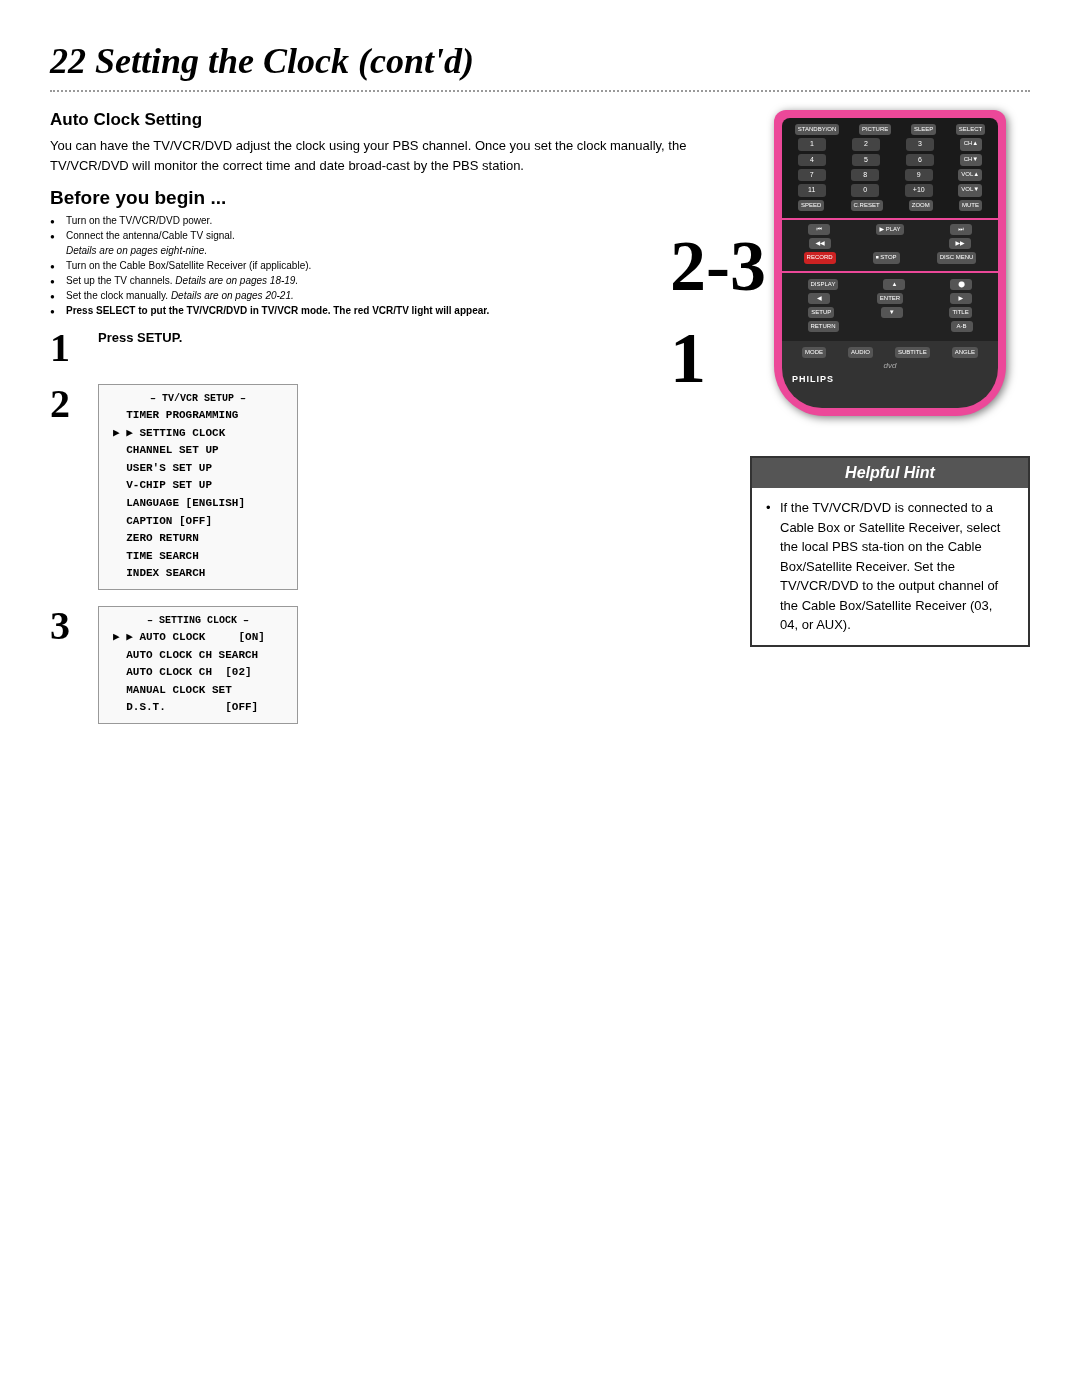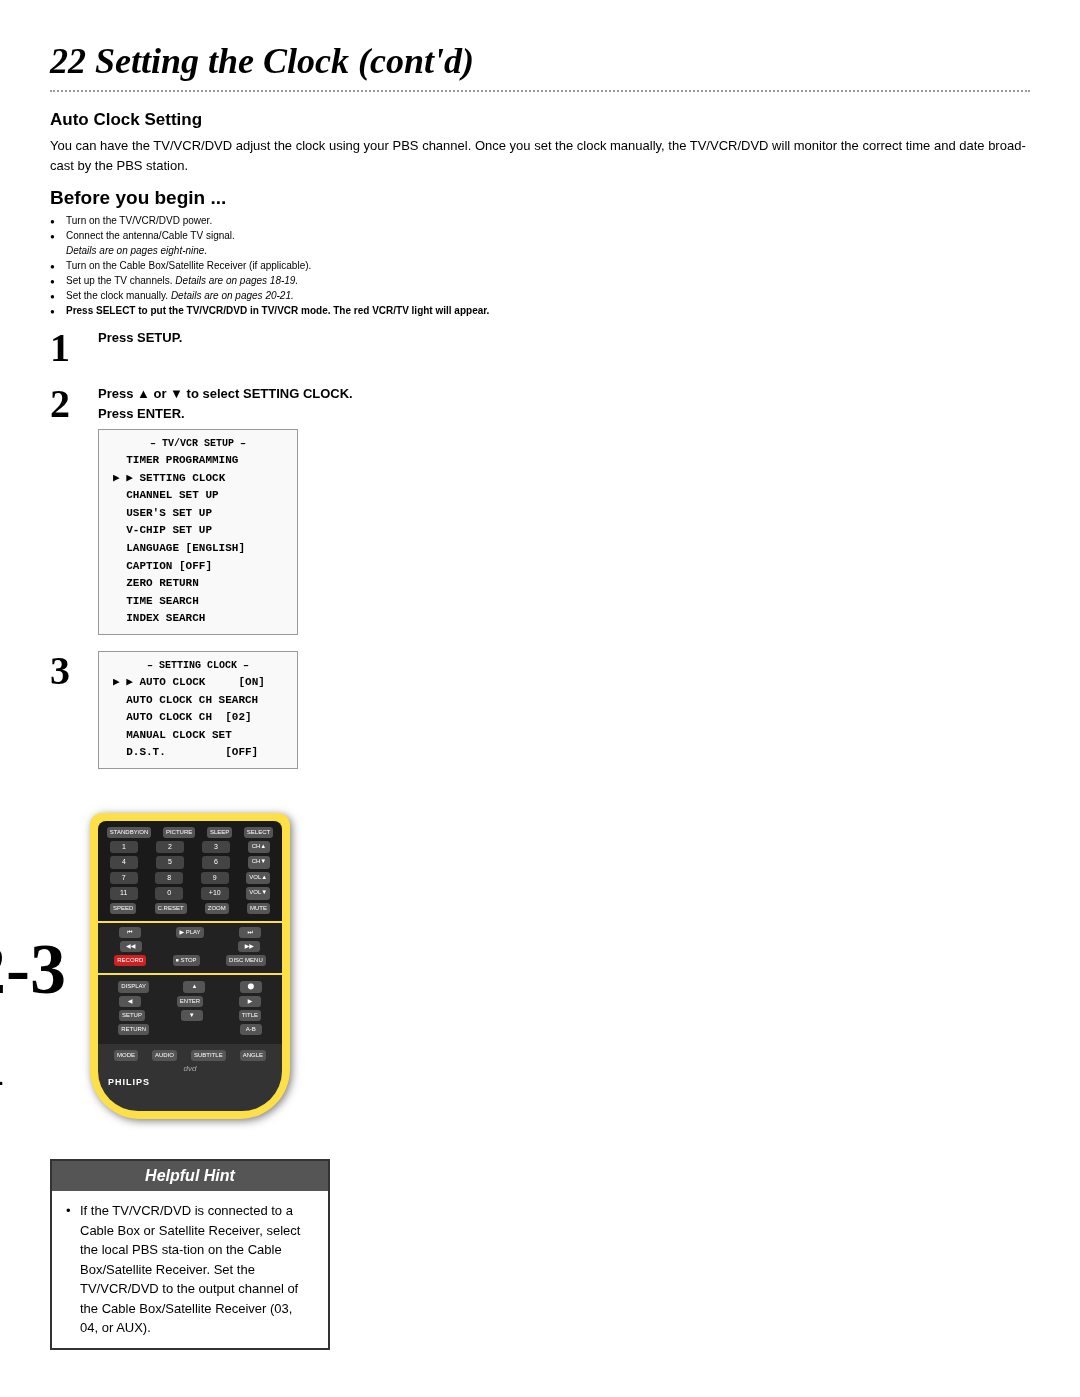--- a/index.html
+++ b/index.html
@@ -26,21 +26,20 @@
     .dotted-line {
       border: none;
       border-top: 2px dotted #999;
       margin-bottom: 18px;
     }
 
     
     .main-layout {
       display: flex;
       gap: 28px;
-      flex-direction: column;
     }
 
     .left-col {
       flex: 1;
       min-width: 0;
     }
 
     .right-col {
       width: 280px;
       flex-shrink: 0;
@@ -121,22 +120,22 @@
 
     
     .remote-container {
       display: flex;
       justify-content: center;
       align-items: flex-start;
       position: relative;
     }
 
     .remote {
-      width: 200px;
-      background: #fde047;
+      width: 232px;
+      background: #ec4899;
       border-radius: 12px 12px 50px 50px;
       padding: 8px;
       position: relative;
       box-shadow: 2px 2px 8px rgba(0,0,0,0.5);
     }
 
     .remote-top {
       background: #1a1a1a;
       border-radius: 8px 8px 0 0;
       padding: 6px 4px 4px 4px;
@@ -316,24 +315,20 @@
       <div class="step-row">
         <div class="step-num-big">1</div>
         <div class="step-body">
           <p class="step-instruction"><strong>Press SETUP.</strong></p>
         </div>
       </div>
 
       <div class="step-row">
         <div class="step-num-big">2</div>
         <div class="step-body">
-          <p class="step-instruction">
-            <strong>Press ▲ or ▼ to select SETTING CLOCK.</strong><br>
-            <strong>Press ENTER.</strong>
-          </p>
           <div class="menu-box">
             <div class="menu-title">– TV/VCR SETUP –</div>
             <div class="menu-item">&nbsp;&nbsp;TIMER PROGRAMMING</div>
             <div class="menu-item selected">▶ SETTING CLOCK</div>
             <div class="menu-item">&nbsp;&nbsp;CHANNEL SET UP</div>
             <div class="menu-item">&nbsp;&nbsp;USER'S SET UP</div>
             <div class="menu-item">&nbsp;&nbsp;V-CHIP SET UP</div>
             <div class="menu-item">&nbsp;&nbsp;LANGUAGE [ENGLISH]</div>
             <div class="menu-item">&nbsp;&nbsp;CAPTION  [OFF]</div>
             <div class="menu-item">&nbsp;&nbsp;ZERO RETURN</div>

